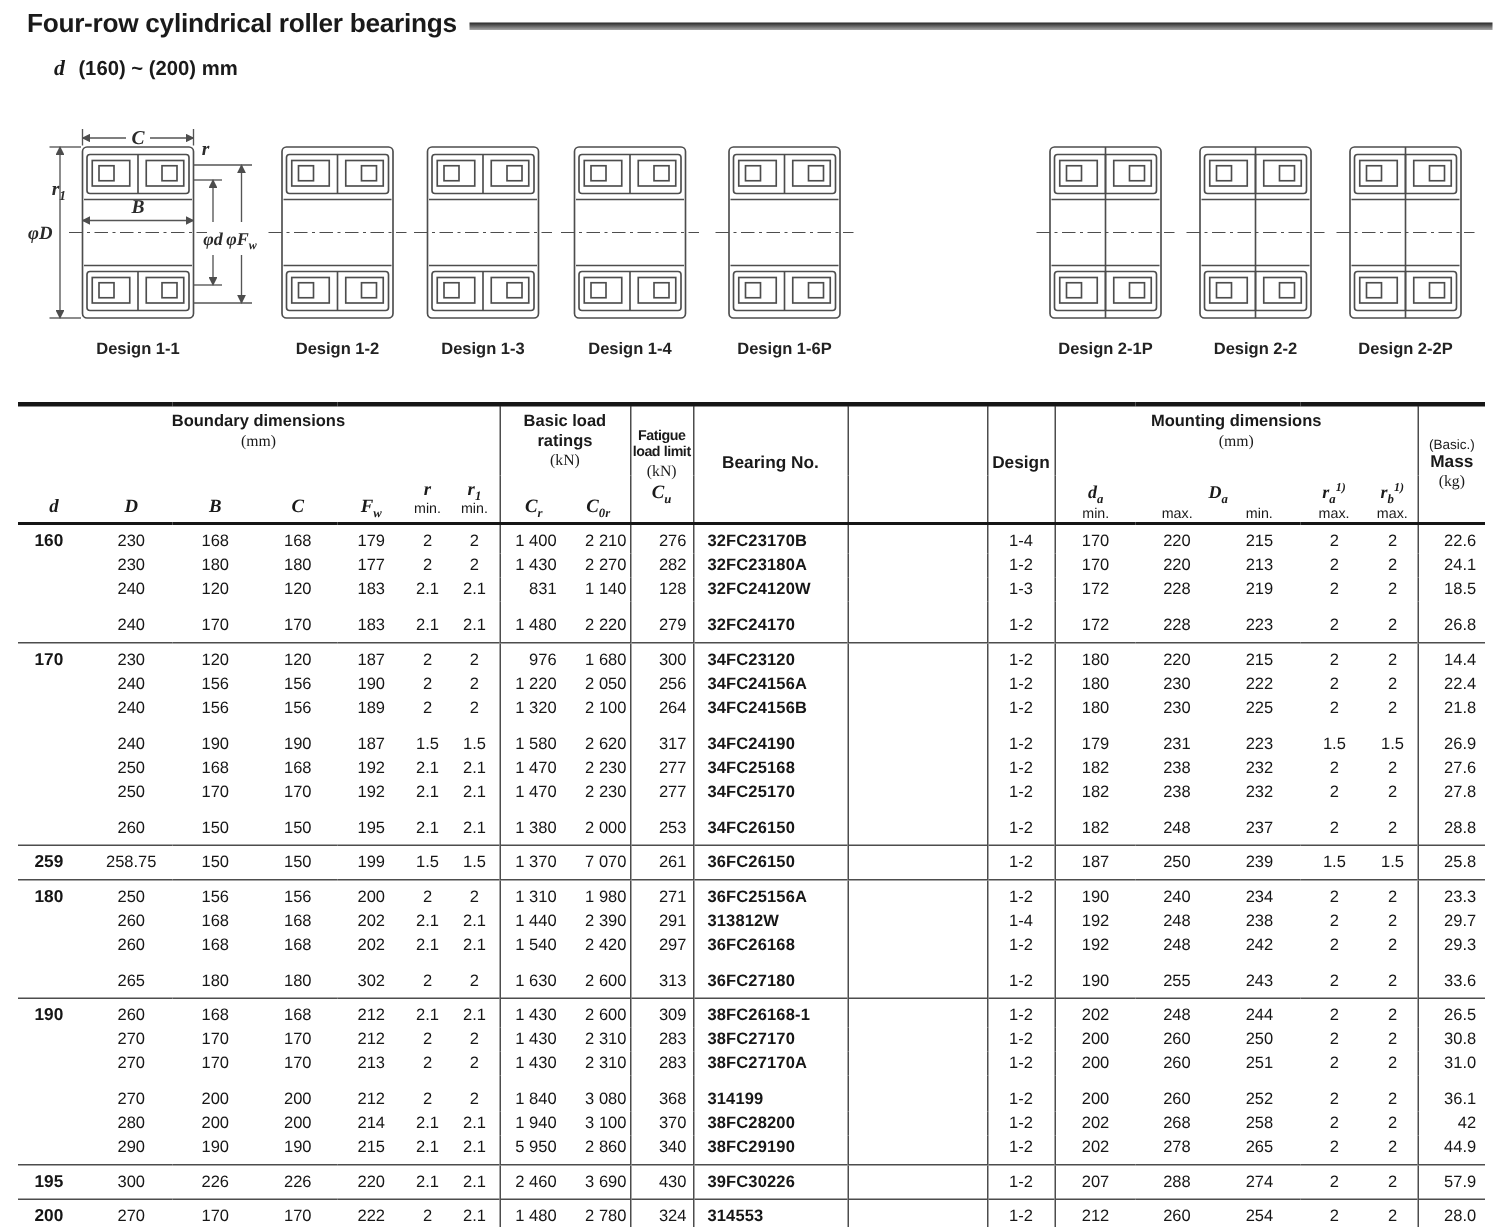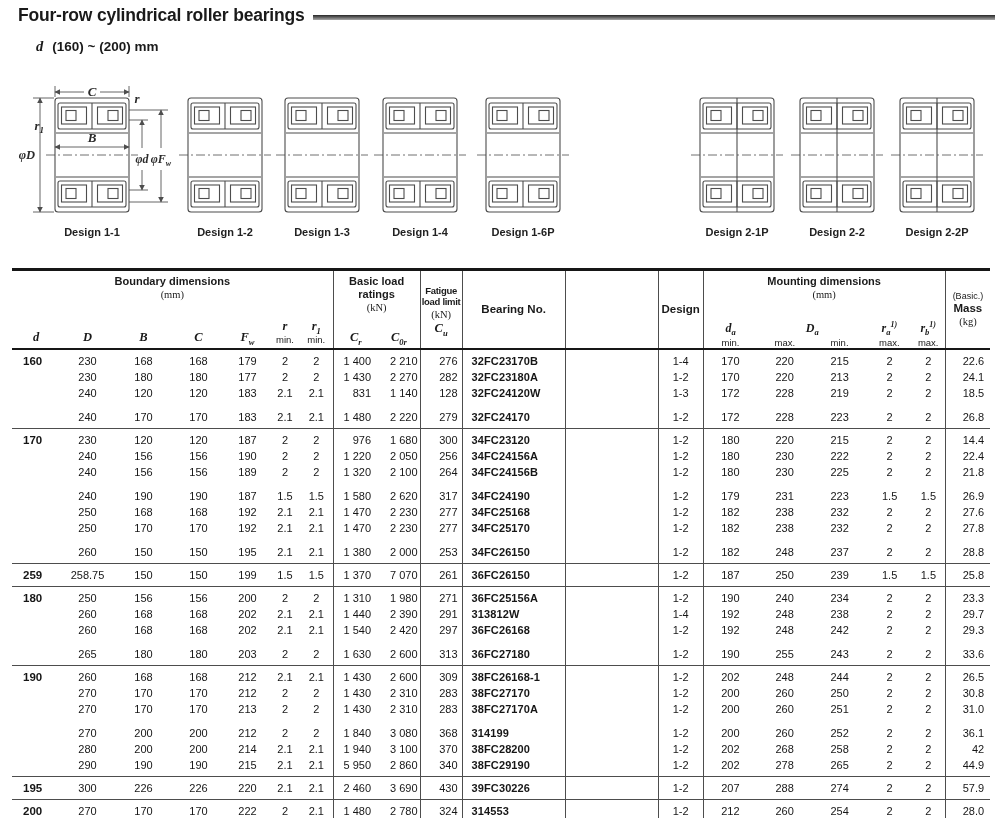--- a/index.html
+++ b/index.html
@@ -657,21 +657,21 @@
           <td class="c-c">242</td>
           <td class="c-c">2</td>
           <td class="c-c bR">2</td>
           <td class="c-num pr5">29.3</td>
         </tr>
         <tr class="gap">
           <td class="c-d"></td>
           <td class="c-c">265</td>
           <td class="c-c">180</td>
           <td class="c-c">180</td>
-          <td class="c-c">203</td>
+          <td class="c-c">302</td>
           <td class="c-c">2</td>
           <td class="c-c bR">2</td>
           <td class="c-num pr6">1 630</td>
           <td class="c-num pr2 bR">2 600</td>
           <td class="c-num pr4 bR">313</td>
           <td class="c-no bR">36FC27180</td>
           <td class="bR"></td>
           <td class="c-c bR">1-2</td>
           <td class="c-c">190</td>
           <td class="c-c">255</td>

